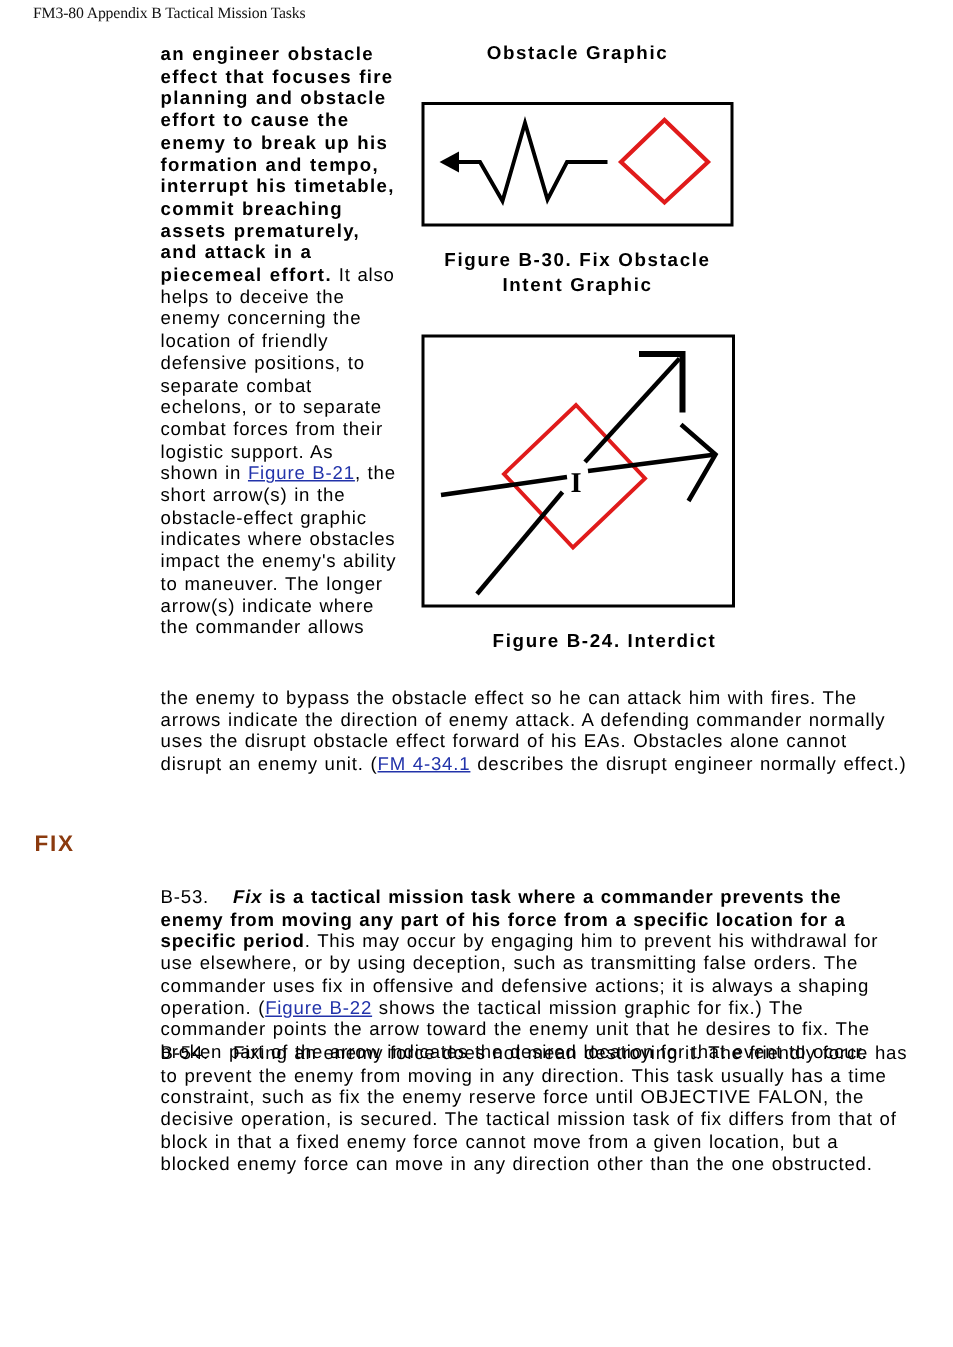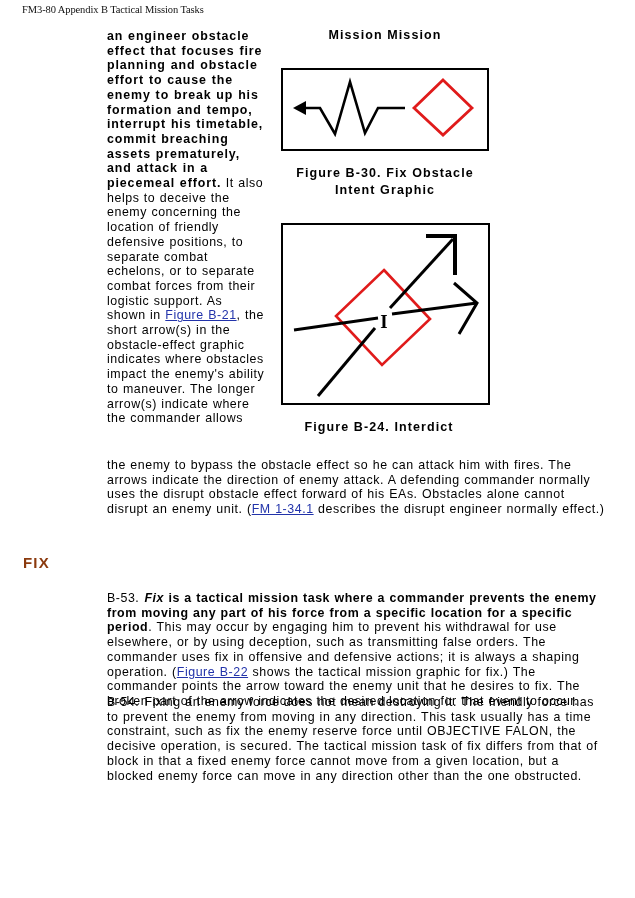--- a/index.html
+++ b/index.html
@@ -9,40 +9,40 @@
          font-size:10.5px; color:#111; letter-spacing:-0.1px; }
   .txt { font-size:12.4px; letter-spacing:0.55px; word-spacing:0.5px; line-height:14.7px; }
   .lead-col { position:absolute; left:107px; top:29px; width:158px; }
   .lead-col b { letter-spacing:0.9px; }
   .full { position:absolute; left:107px; width:500px; }
   a.link { color:#1a0dab; text-decoration:underline; color:#2233aa; }
   .fig { position:absolute; text-align:center; font-weight:bold; font-size:12.5px;
          letter-spacing:1.1px; line-height:16.5px; }
   .fig-title-top { left:270px; top:27px; width:230px; }
   .fig-23-cap { left:270px; top:165px; width:230px; }
-  .fig-24-cap { left:264px; top:419px; width:230px; }
+  .fig-24-cap { left:288px; top:419px; width:230px; }
   svg.graphic { position:absolute; }
   .section-head { position:absolute; left:23px; top:554px; color:#8b3a0e; font-weight:bold;
          font-size:15px; letter-spacing:1.2px; }
-  .indent-num { margin-right:5px; }
+  .indent-num { margin-right:16px; }
 </style>
 </head>
 <body>
 
 <div class="running-head">FM3-80 Appendix B Tactical Mission Tasks</div>
 
 <div class="lead-col txt">
   <b>an engineer obstacle effect that focuses fire planning and obstacle effort to cause the enemy to break up his formation and tempo, interrupt his timetable, commit breaching assets prematurely, and attack in a piecemeal effort.</b><span> It also helps to deceive the enemy concerning the location of friendly defensive positions, to separate combat echelons, or to separate combat forces from their logistic support. As shown in </span><a class="link" href="#">Figure B-21</a><span>, the short arrow(s) in the obstacle-effect graphic indicates where obstacles impact the enemy's ability to maneuver. The longer arrow(s) indicate where the commander allows</span>
 </div>
 
 <div class="full txt" style="top:458px;">
-  <span>the enemy to bypass the obstacle effect so he can attack him with fires. The arrows indicate the direction of enemy attack. A defending commander normally uses the disrupt obstacle effect forward of his EAs. Obstacles alone cannot disrupt an enemy unit. (</span><a class="link" href="#">FM 1-34.1</a><span> describes the disrupt engineer normally effect.)</span>
+  <span>the enemy to bypass the obstacle effect so he can attack him with fires. The arrows indicate the direction of enemy attack. A defending commander normally uses the disrupt obstacle effect forward of his EAs. Obstacles alone cannot disrupt an enemy unit. (</span><a class="link" href="#">FM 4-34.1</a><span> describes the disrupt engineer normally effect.)</span>
 </div>
 
-<div class="fig fig-title-top">Mission Mission</div>
+<div class="fig fig-title-top">Obstacle Graphic</div>
 
 <svg class="graphic" style="left:280px;top:67px;" width="212" height="86" viewBox="0 0 212 86">
   <rect x="2" y="2" width="206" height="81" fill="none" stroke="#000" stroke-width="2"></rect>
   <polygon points="13,41 26,34 26,48" fill="#000"></polygon>
   <polyline points="24,41 40,41 55,67 70,15 85,66 98,41 125,41" fill="none" stroke="#000" stroke-width="2.6" stroke-linejoin="miter"></polyline>
   <polygon points="163,13 192,41 163,68 134,41" fill="none" stroke="#e01b1b" stroke-width="2.8"></polygon>
 </svg>
 
 <div class="fig fig-23-cap">
   <div>Figure B-30. Fix Obstacle</div>

